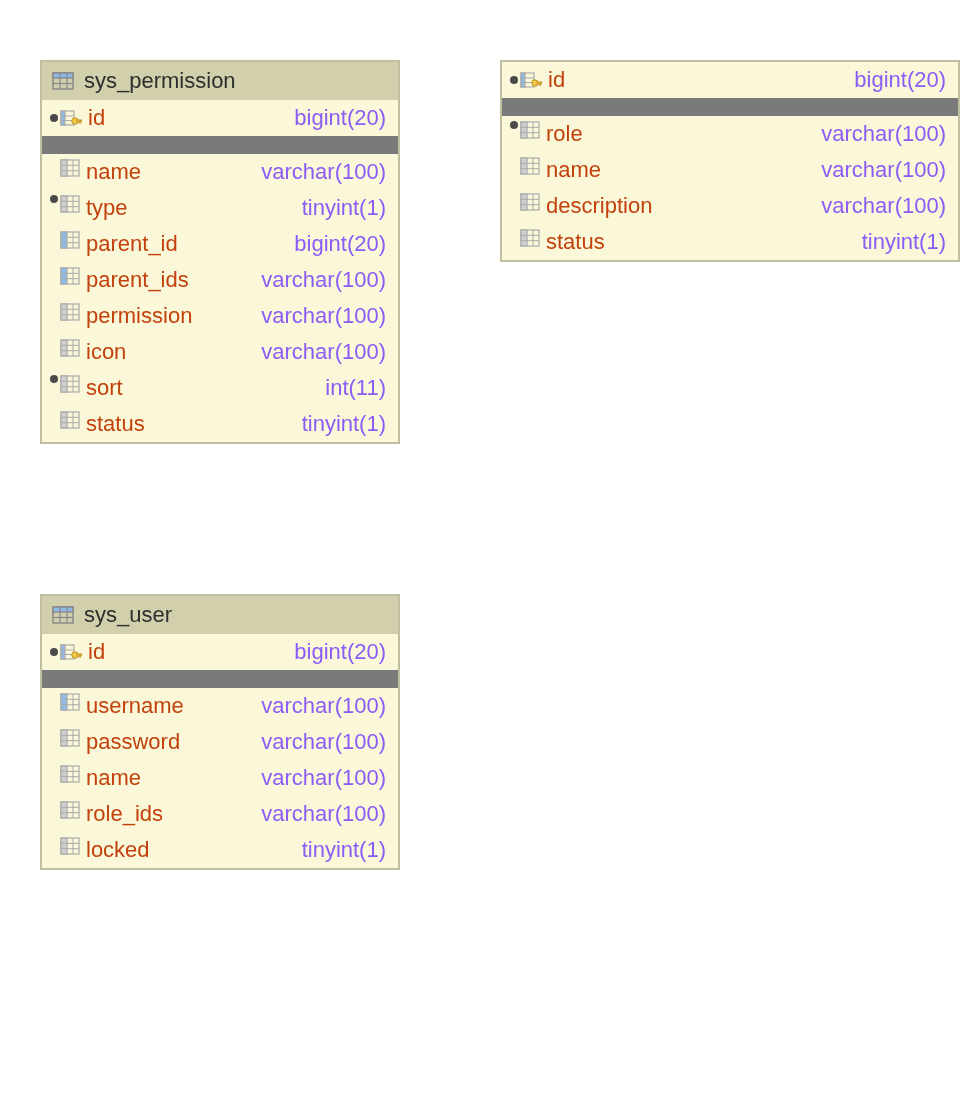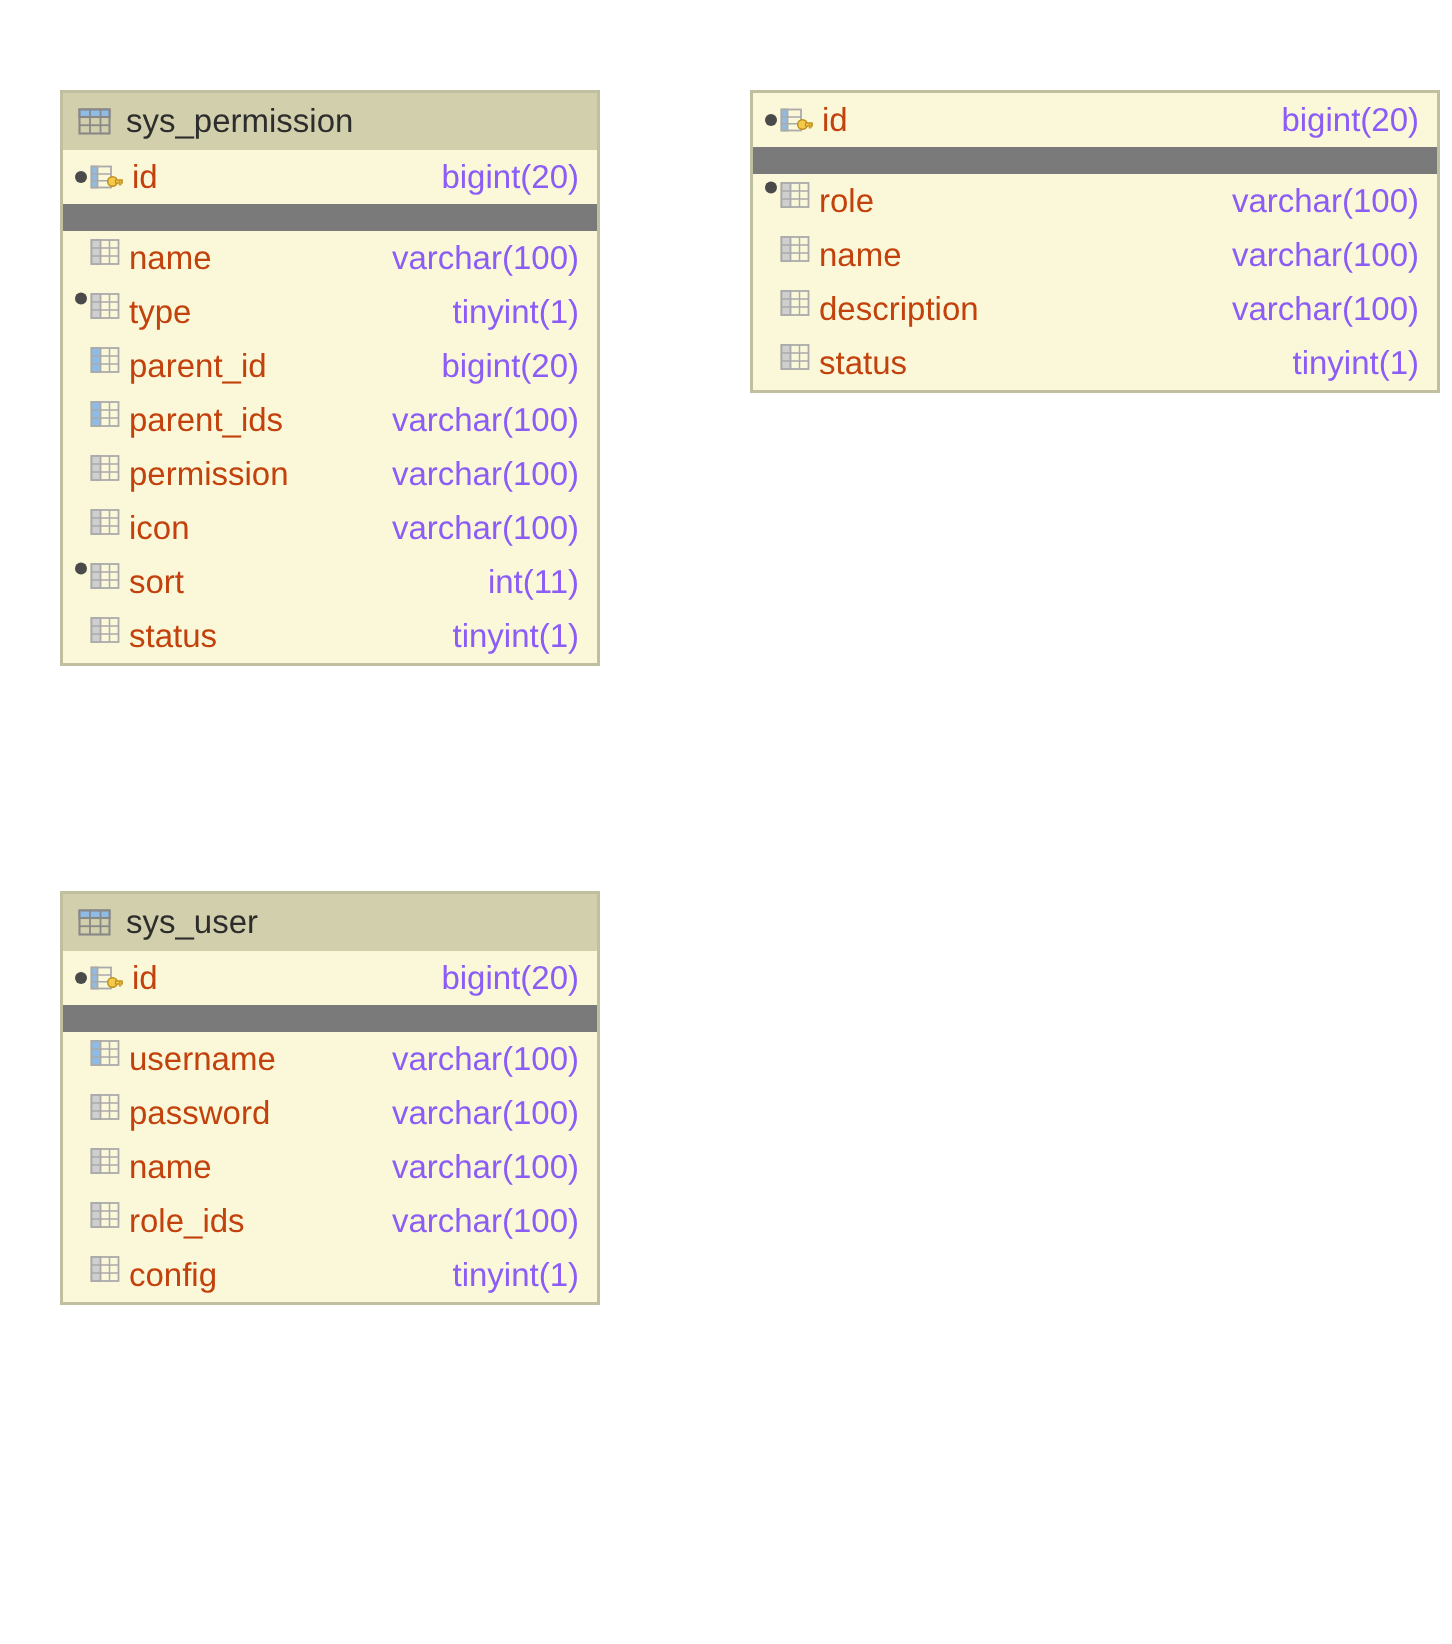--- a/index.html
+++ b/index.html
@@ -395,17 +395,17 @@
         <span class="nodot"></span>
       <span class="icon-wrap">
           <svg width="20" height="18" viewBox="0 0 20 18">
     <rect x="1" y="1" width="18" height="16" fill="none" stroke="#aaa" stroke-width="1.2"></rect>
     <rect x="1" y="1" width="6" height="16" fill="#cfcfcf" stroke="#aaa" stroke-width="1.2"></rect>
     <line x1="1" y1="6.3" x2="19" y2="6.3" stroke="#aaa" stroke-width="1"></line>
     <line x1="1" y1="11.7" x2="19" y2="11.7" stroke="#aaa" stroke-width="1"></line>
     <line x1="13" y1="1" x2="13" y2="17" stroke="#aaa" stroke-width="1"></line>
   </svg>
         </span>
-      <span class="col-name">config</span>
+      <span class="col-name">locked</span>
       <span class="col-type">tinyint(1)</span>
       </div>
     </div>
   </div>
 
 </body></html>

